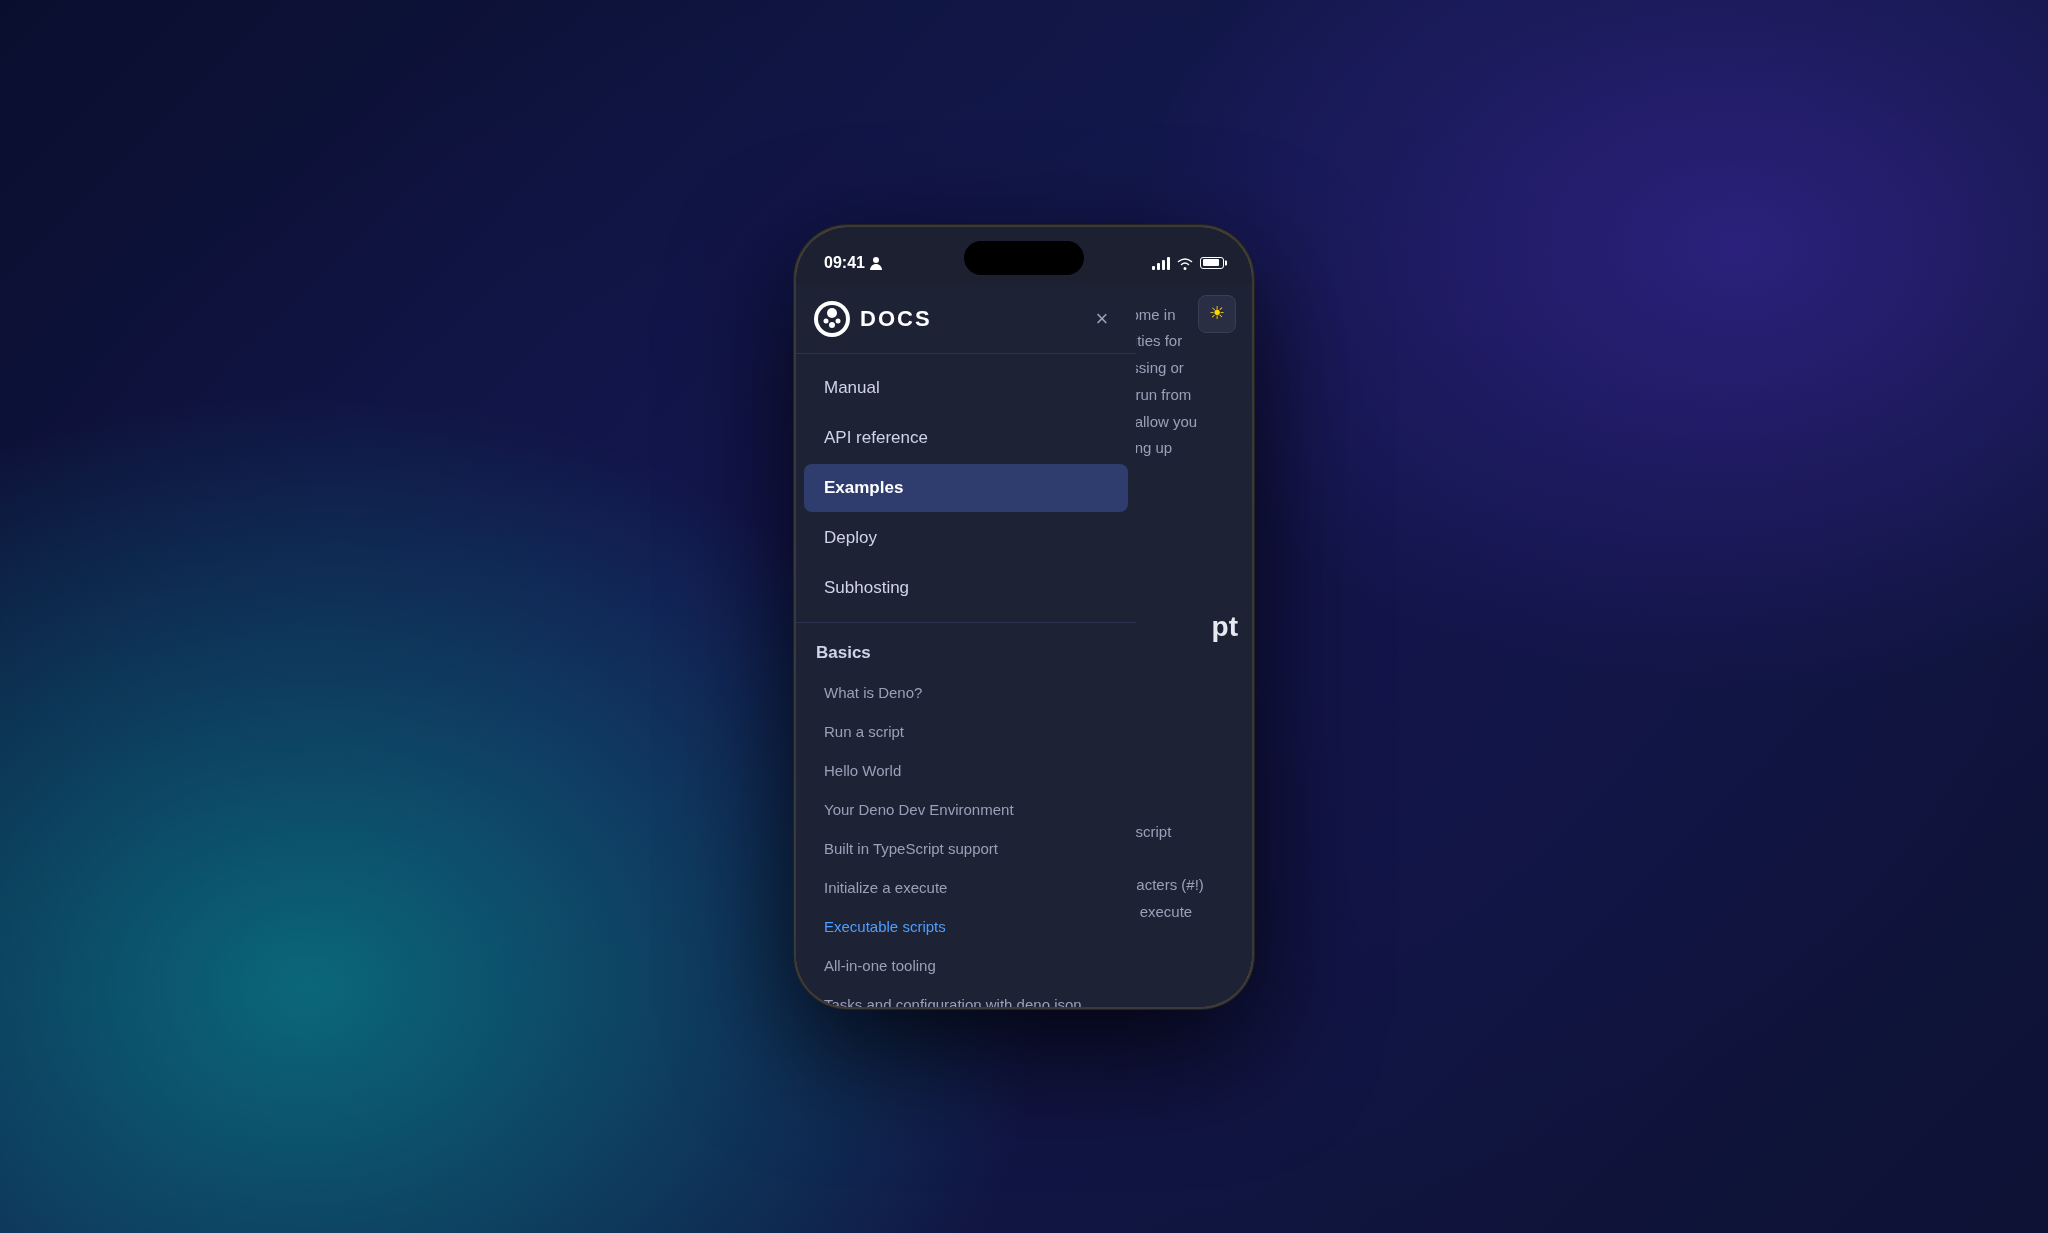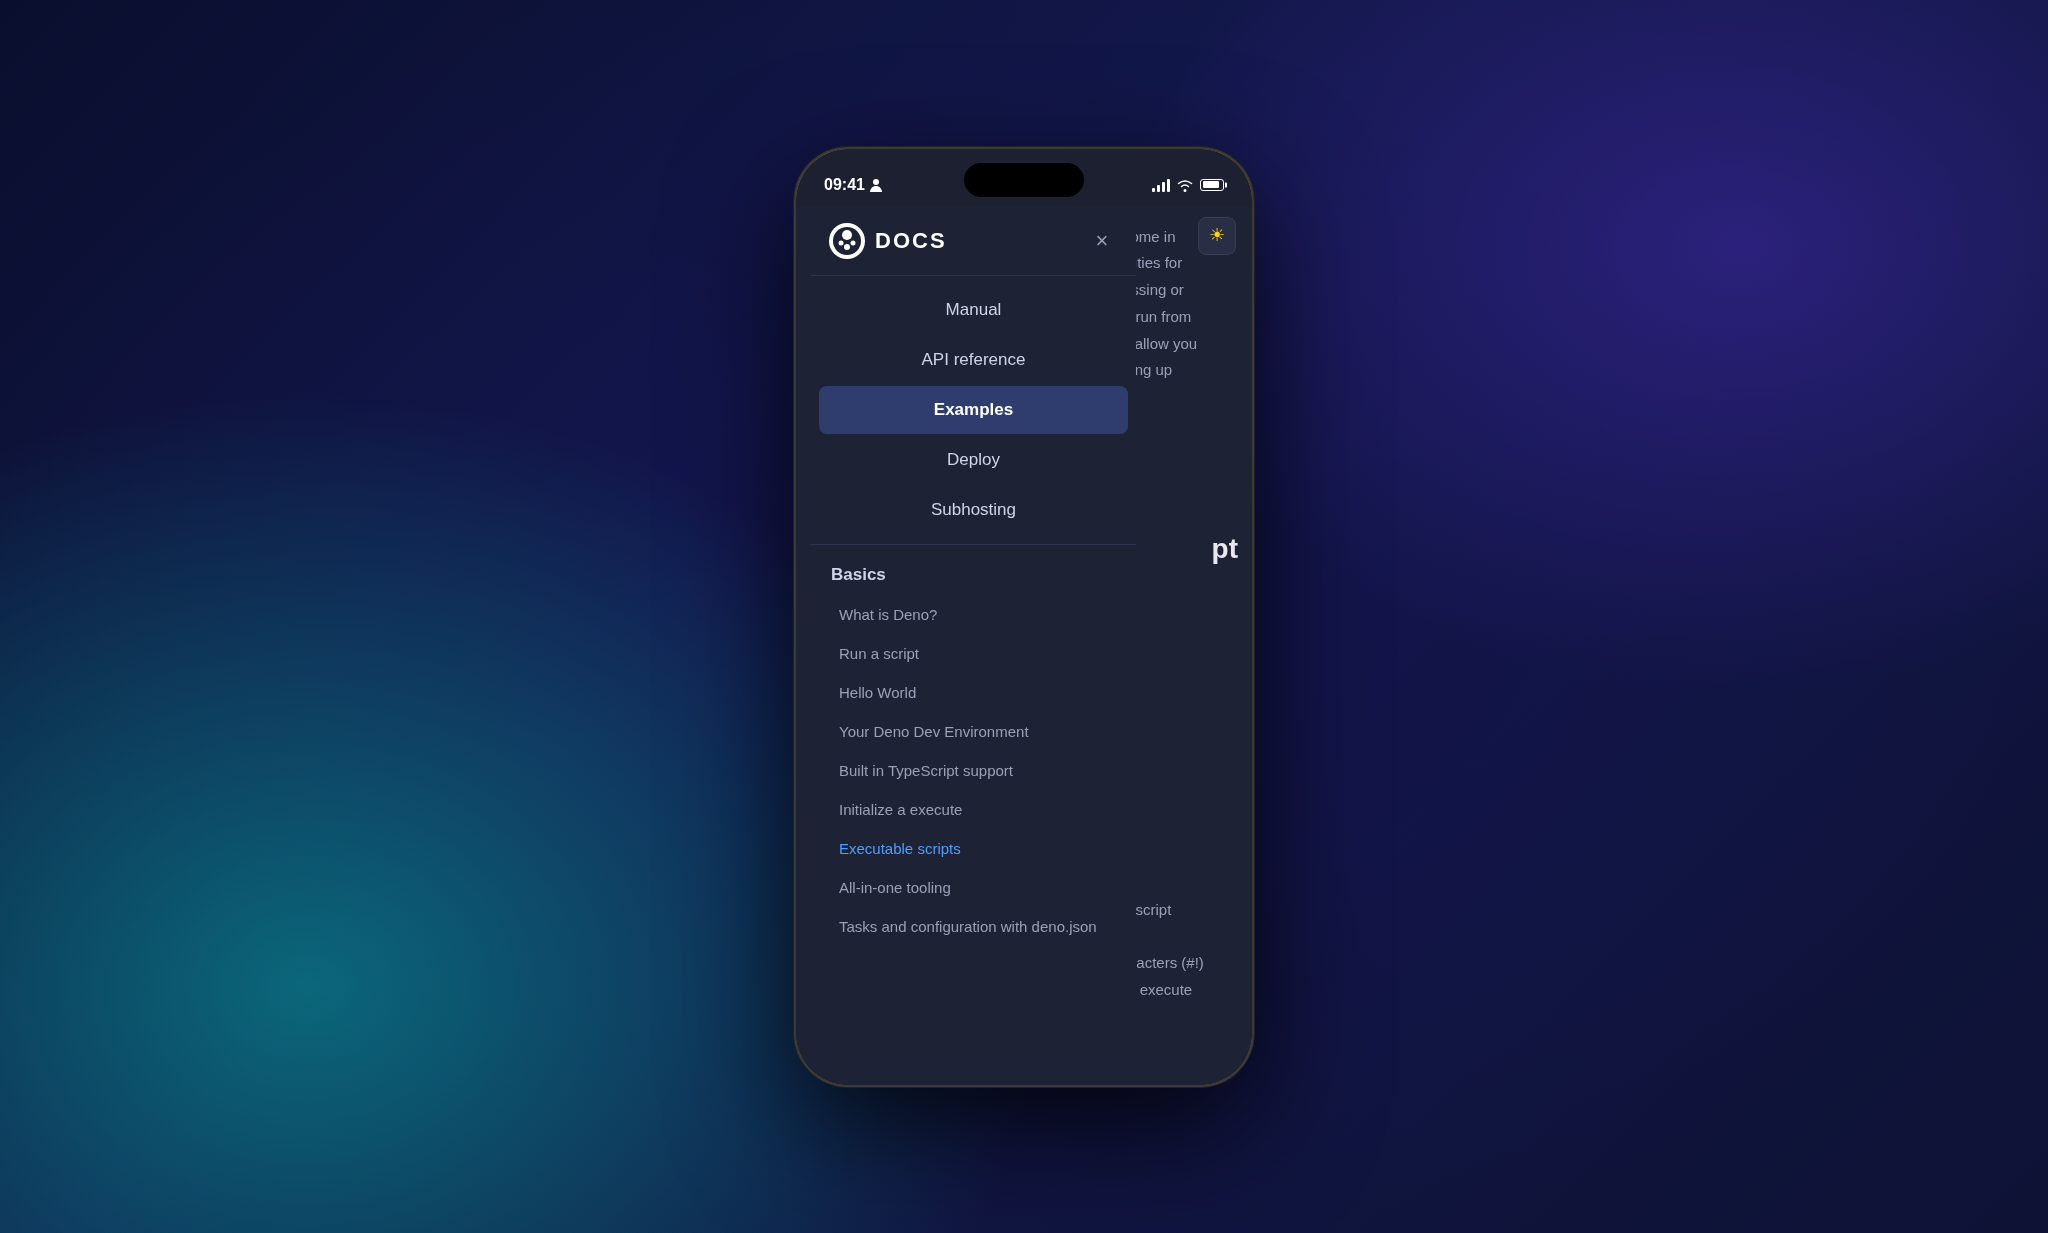--- a/index.html
+++ b/index.html
@@ -22,21 +22,21 @@
         radial-gradient(ellipse 60% 80% at 15% 80%, rgba(0,200,180,0.45) 0%, transparent 60%),
         radial-gradient(ellipse 50% 60% at 85% 20%, rgba(60,40,160,0.6) 0%, transparent 60%),
         radial-gradient(ellipse 70% 70% at 50% 50%, rgba(20,20,80,0.8) 0%, transparent 80%),
         linear-gradient(135deg, #0a0e2e 0%, #12184a 40%, #0e1235 100%);
     }
 
     
     .phone-frame {
       position: relative;
       width: 460px;
-      height: 940px;
+      height: 784px;
       background: #a16207;
       border-radius: 54px;
       border: 2px solid #3a3a3a;
       box-shadow:
         0 0 0 1px #222,
         0 40px 120px rgba(0,0,0,0.8),
         inset 0 0 0 1px #444;
       overflow: hidden;
       z-index: 10;
     }
@@ -193,21 +193,20 @@
     .sidebar {
       position: absolute;
       top: 0;
       left: 0;
       width: 340px;
       bottom: 0;
       background: #1e2235;
       z-index: 30;
       overflow-y: auto;
       overflow-x: hidden;
-      padding-left: 15px;
     }
 
     
     .sidebar-header {
       display: flex;
       align-items: center;
       justify-content: space-between;
       padding: 16px 18px 16px 18px;
       border-bottom: 1px solid #2e3350;
     }
@@ -248,21 +247,20 @@
       border-bottom: 1px solid #2e3350;
     }
 
     .nav-item {
       padding: 14px 20px;
       color: #d0d4e8;
       font-size: 17px;
       cursor: pointer;
       border-radius: 8px;
       margin: 2px 8px;
-      text-align: center;
     }
 
     .nav-item.active {
       background: #2e3d6e;
       color: #fff;
       font-weight: 600;
     }
 
     
     .basics-section {

